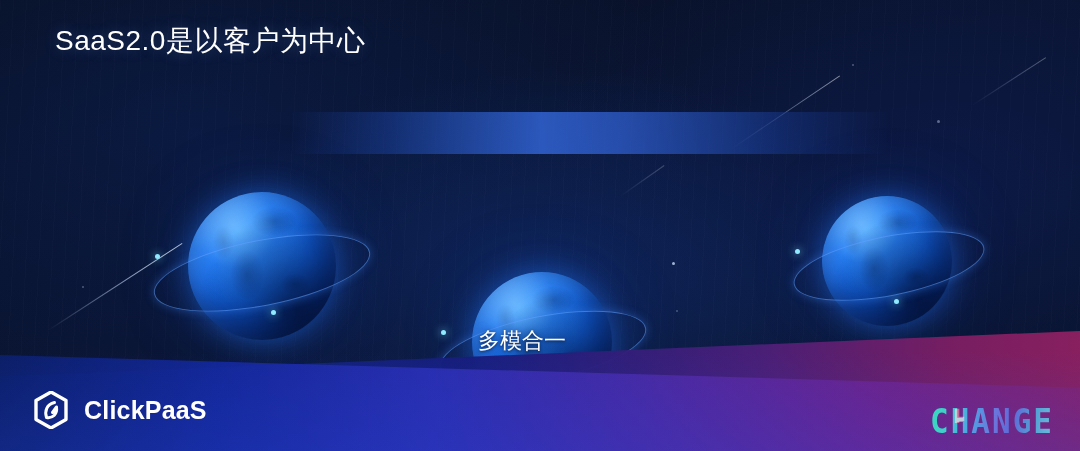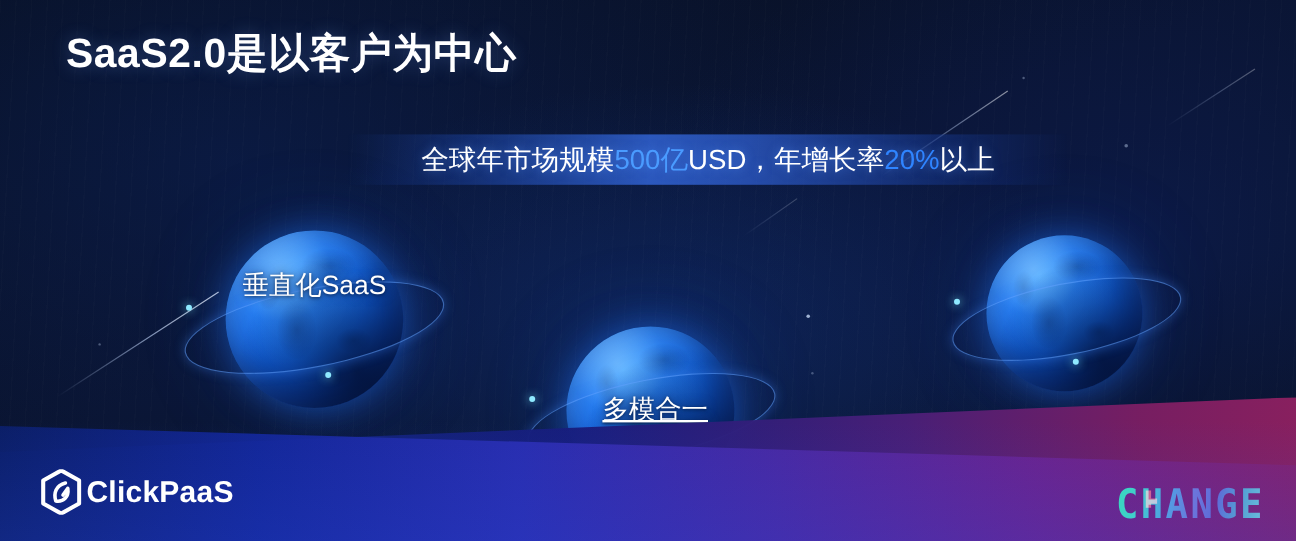--- a/index.html
+++ b/index.html
@@ -40,21 +40,21 @@
   }
   .dot{
     position:absolute; border-radius:50%;
     background:rgba(210,228,255,0.75);
     pointer-events:none;
   }
 
   
   #title{
     position:absolute; left:55px; top:22px;
-    font-size:34px; font-weight:bold; color:#ffffff;
+    font-size:28px; font-weight:normal; color:#ffffff;
     letter-spacing:0.5px;
     text-shadow:0 0 14px rgba(120,170,255,0.30);
     white-space:nowrap;
   }
 
   
   #banner{
     position:absolute; left:290px; top:112px;
     width:600px; height:42px;
     background:linear-gradient(90deg,
@@ -148,21 +148,21 @@
     opacity:0.92;
   }
   #band-glow{
     bottom:0; height:100px;
     background:linear-gradient(0deg, rgba(40,70,220,0.22) 0%, rgba(40,70,220,0) 100%);
   }
 
   
   #logo{
     position:absolute; left:34px; bottom:22px;
-    display:flex; align-items:center; gap:4px;
+    display:flex; align-items:center; gap:16px;
   }
   #logo-mark{ width:34px; height:38px; display:block; }
   #logo-text{
     font-size:25px; font-weight:bold; color:#ffffff; letter-spacing:0.2px;
   }
 
   
   #change{
     position:absolute; right:26px; bottom:12px;
     font-size:31px; font-weight:bold; letter-spacing:2px;
@@ -199,53 +199,45 @@
 
   <div class="dot" style="left:672px; top:262px; width:3px; height:3px;"></div>
   <div class="dot" style="left:937px; top:120px; width:3px; height:3px; opacity:0.55;"></div>
   <div class="dot" style="left:852px; top:64px; width:2px; height:2px; opacity:0.45;"></div>
   <div class="dot" style="left:82px; top:286px; width:2px; height:2px; opacity:0.45;"></div>
   <div class="dot" style="left:676px; top:310px; width:2px; height:2px; opacity:0.4;"></div>
 
   <div id="title">SaaS2.0是以客户为中心</div>
 
   <div id="banner"></div>
-  <div id="banner-text">
-    <span>全球年市场规模 </span>
-      <span class="hl1">500亿</span>
-      <span>USD，年增长率</span>
-      <span class="hl2">20%</span>
-      <span>以上</span>
-  </div>
 
   <div class="globe-wrap" style="left:188px; top:192px; width:148px; height:148px;">
     <div class="globe" style="width:148px; height:148px;">
       <div class="land"></div>
       <div class="gloss"></div>
       <div class="term"></div>
     </div>
     <div class="orbit" style="left:-36px; top:48px; width:220px; height:66px; transform:rotate(-11deg);"></div>
     <div class="node" style="left:-33px; top:62px;"></div>
     <div class="node" style="left:83px; top:118px;"></div>
   </div>
   <div class="globe-label" style="left:172px; top:224px; width:180px;">
-    <div>垂直化SaaS</div>
   </div>
 
   <div class="globe-wrap" style="left:472px; top:272px; width:140px; height:140px;">
     <div class="globe" style="width:140px; height:140px;">
       <div class="land"></div>
       <div class="gloss"></div>
       <div class="term"></div>
     </div>
     <div class="orbit" style="left:-34px; top:44px; width:210px; height:64px; transform:rotate(-11deg);"></div>
     <div class="node" style="left:-31px; top:58px;"></div>
     <div class="node" style="left:78px; top:112px;"></div>
   </div>
-  <div class="globe-label" style="left:466px; top:327px; width:160px;text-decoration:underline;">
+  <div class="globe-label" style="left:442px; top:327px; width:160px;">
     <div>多模合一</div>
   </div>
 
   <div class="globe-wrap" style="left:822px; top:196px; width:130px; height:130px;">
     <div class="globe" style="width:130px; height:130px;">
       <div class="land"></div>
       <div class="gloss"></div>
       <div class="term"></div>
     </div>
     <div class="orbit" style="left:-30px; top:40px; width:194px; height:60px; transform:rotate(-11deg);"></div>

